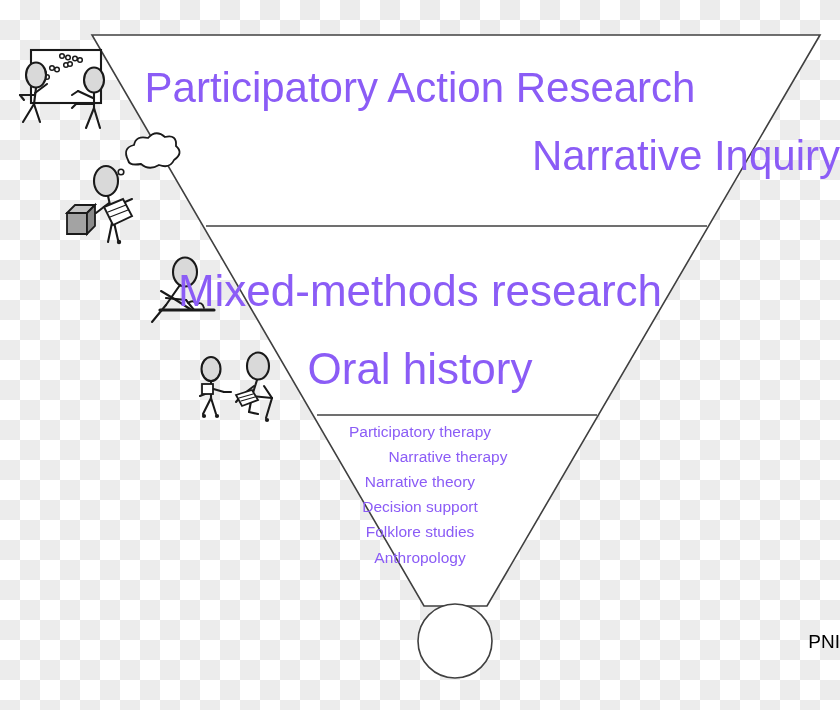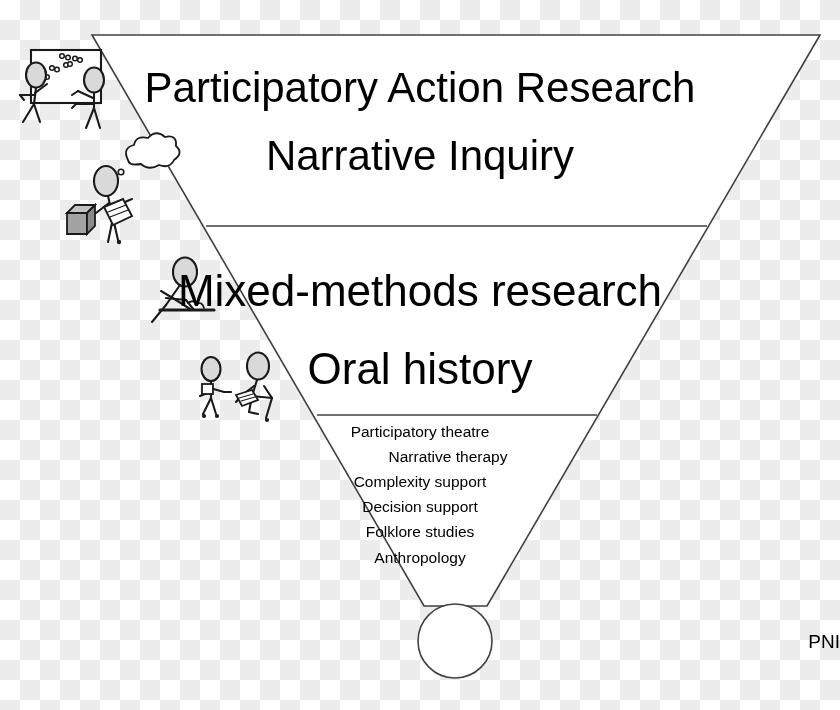--- a/index.html
+++ b/index.html
@@ -36,21 +36,21 @@
     left: 0;
     top: 0;
     width: 840px;
     height: 710px;
     pointer-events: none;
   }
   .tier-line {
     position: absolute;
     width: 840px;
     text-align: center;
-    color: #000000;
+    color: #8b5cf6;
     line-height: 1.05;
     white-space: nowrap;
   }
   .tier-top-line {
     font-size: 42px;
   }
   .tier-mid-line {
     font-size: 44px;
   }
   .tier-bottom-line {
@@ -189,28 +189,28 @@
       <line x1="239" y1="398" x2="253" y2="394" stroke-width="1.2"></line>
       <line x1="241" y1="401" x2="255" y2="397" stroke-width="1.2"></line>
       <circle cx="267" cy="420" r="2.1" fill="#1a1a1a" stroke="none"></circle>
     </g>
 
   </svg>
 
   <div class="tier-text-layer">
 
     <div class="tier-line tier-top-line" style="top:66px;">Participatory Action Research</div>
-    <div class="tier-line tier-top-line" style="top:134px;">Narrative Inquiry</div>
+    <div class="tier-line tier-top-line" style="top:134px;text-align:right;">Narrative Inquiry</div>
 
     <div class="tier-line tier-mid-line" style="top:268px;">Mixed-methods research</div>
     <div class="tier-line tier-mid-line" style="top:346px;">Oral history</div>
 
-    <div class="tier-line tier-bottom-line" style="top:424px;">Participatory theatre</div>
+    <div class="tier-line tier-bottom-line" style="top:424px;">Participatory therapy</div>
     <div class="tier-line tier-bottom-line" style="top:449px;padding-left:28px;">Narrative therapy</div>
-    <div class="tier-line tier-bottom-line" style="top:474px;">Complexity support</div>
+    <div class="tier-line tier-bottom-line" style="top:474px;">Narrative theory</div>
     <div class="tier-line tier-bottom-line" style="top:499px;">Decision support</div>
     <div class="tier-line tier-bottom-line" style="top:524px;">Folklore studies</div>
     <div class="tier-line tier-bottom-line" style="top:522px;margin-top:28px;">Anthropology</div>
 
     <div class="pni-label" style="top:631px;">PNI</div>
 
   </div>
 
 </div>
 

